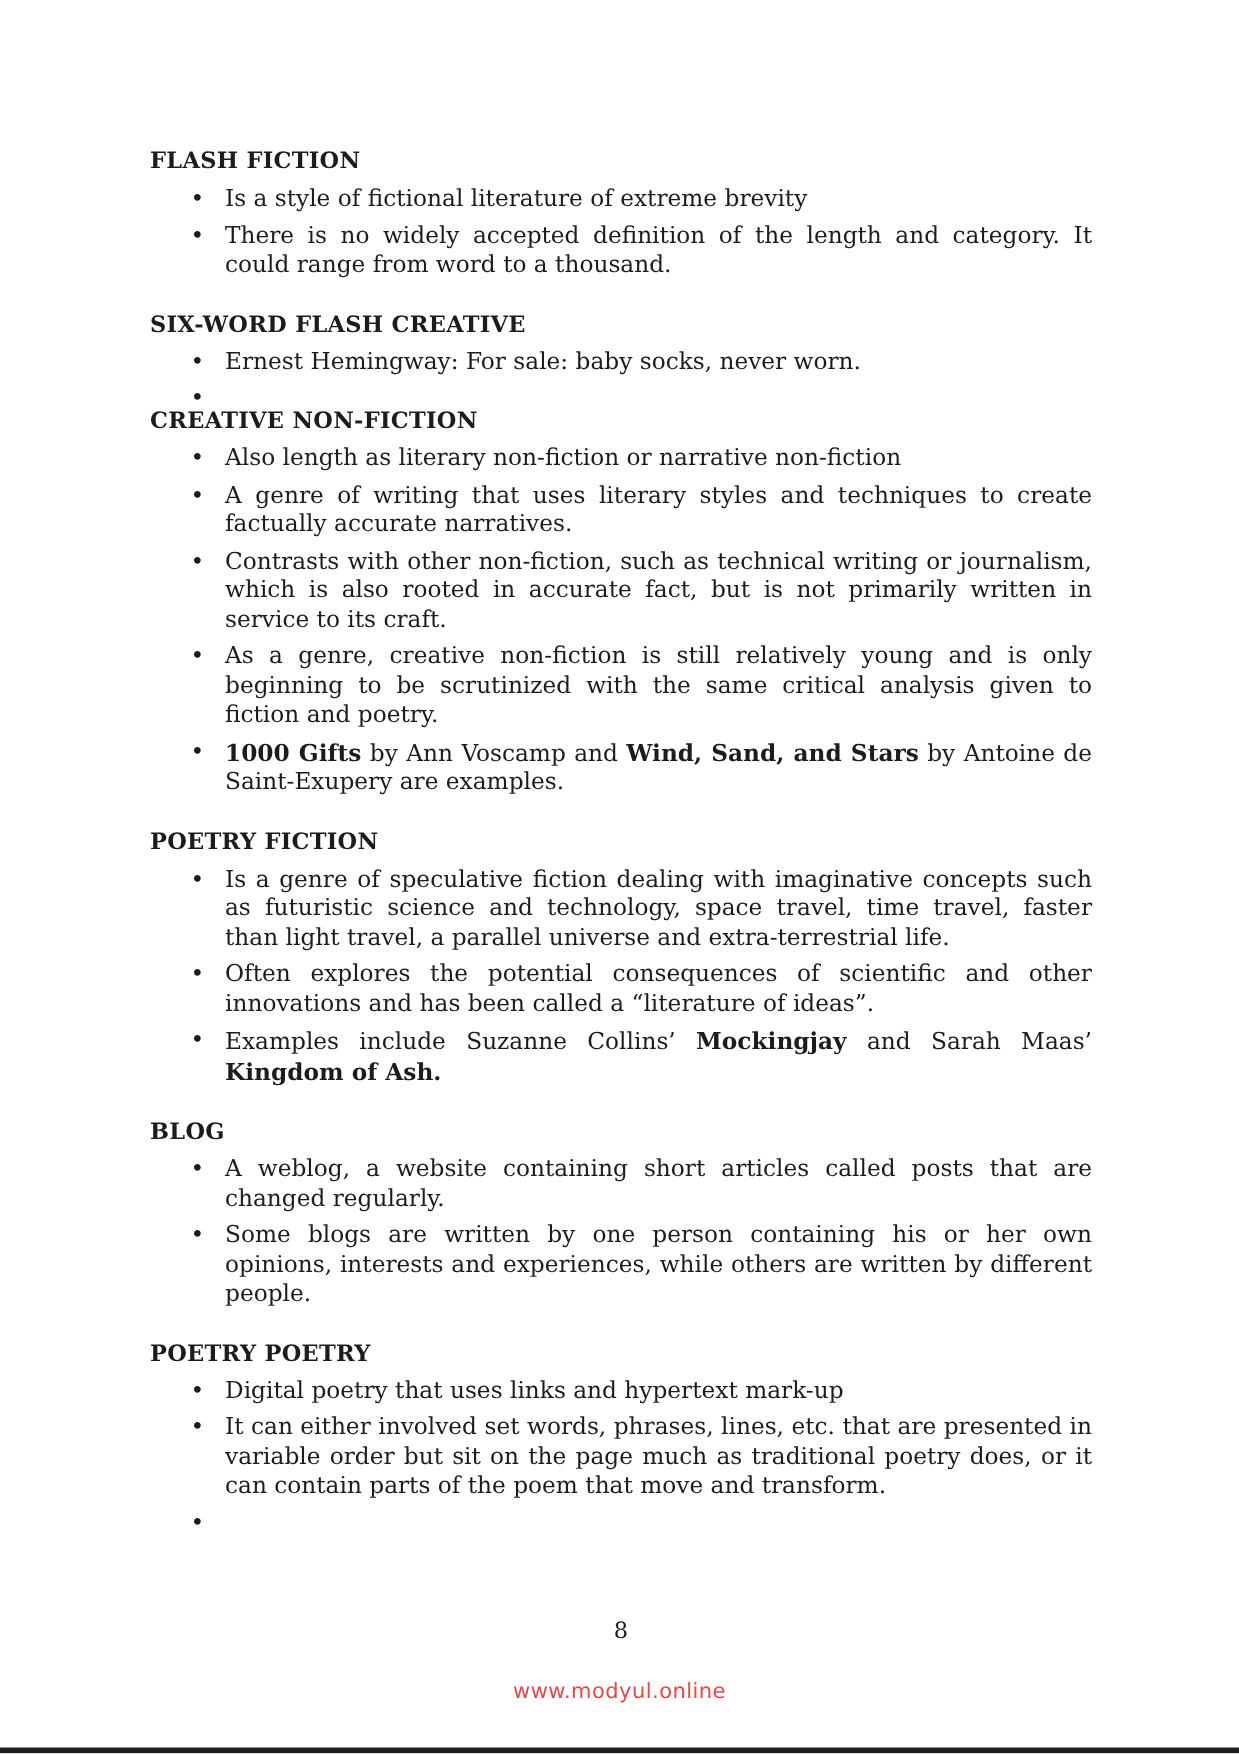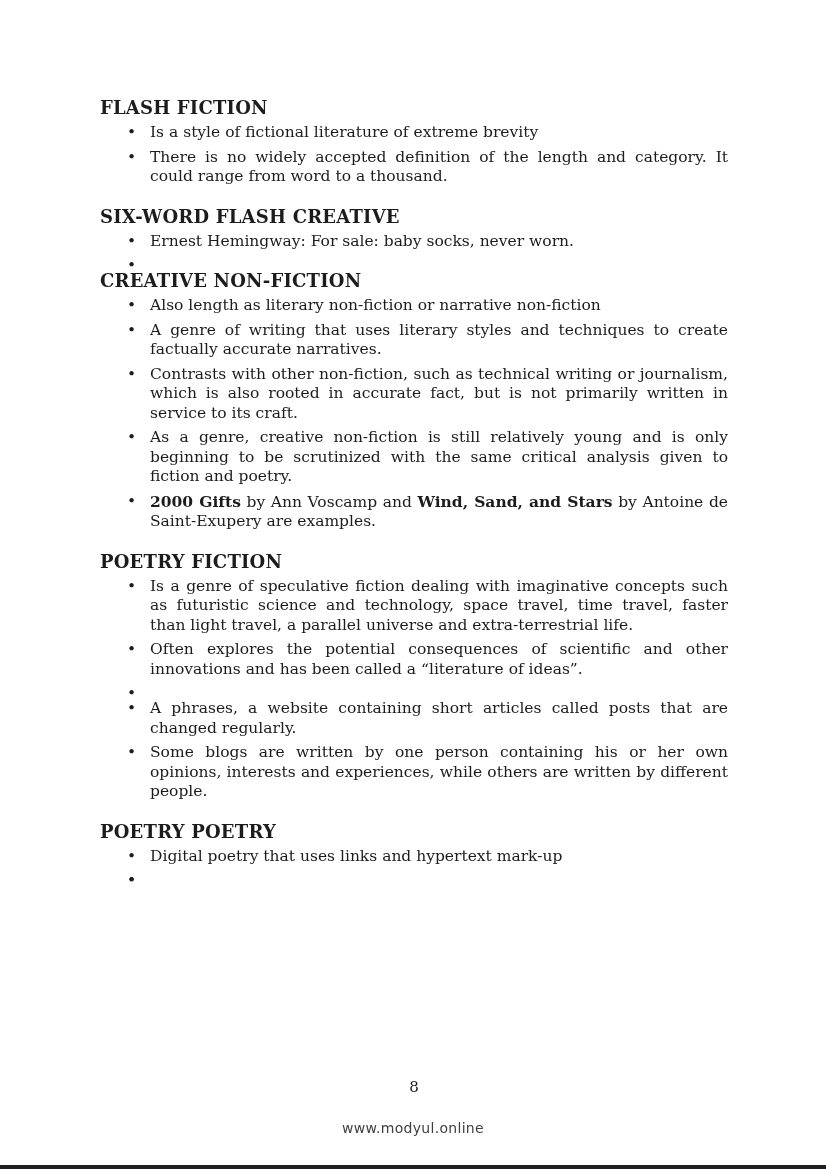--- a/index.html
+++ b/index.html
@@ -18,21 +18,21 @@
     overflow: hidden;
   }
   .content {
     position: absolute;
     top: 98px;
     left: 100px;
     width: 628px;
   }
   .section { margin: 0 0 20px 0; }
   .section-heading {
-    font-size: 18px;
+    font-size: 15px;
     font-weight: bold;
     letter-spacing: 0.2px;
     margin: 0 0 6px 0;
     line-height: 19px;
   }
   ul.bullets {
     margin: 0;
     padding: 0;
     list-style: none;
   }
@@ -59,21 +59,21 @@
     font-size: 15px;
     color: #1c1c1c;
   }
   .watermark {
     position: absolute;
     top: 1120px;
     left: 0;
     width: 826px;
     text-align: center;
     font-size: 14px;
-    color: #404040;
+    color: #ef4444;
     font-family: "DejaVu Sans", sans-serif;
     letter-spacing: 0.3px;
   }
   .bottom-edge {
     position: absolute;
     bottom: 0;
     left: 0;
     width: 826px;
     height: 4px;
     background: #22201d;
@@ -98,42 +98,43 @@
           <li><span class="marker">•</span></li>
         </ul>
       </section>
       <section class="section">
         <h2 class="section-heading">CREATIVE NON-FICTION</h2>
         <ul class="bullets">
           <li><span class="marker">•</span><span><span>Also length as literary non-fiction or narrative non-fiction</span></span></li>
           <li><span class="marker">•</span><span><span>A genre of writing that uses literary styles and techniques to create factually accurate narratives.</span></span></li>
           <li><span class="marker">•</span><span><span>Contrasts with other non-fiction, such as technical writing or journalism, which is also rooted in accurate fact, but is not primarily written in service to its craft.</span></span></li>
           <li><span class="marker">•</span><span><span>As a genre, creative non-fiction is still relatively young and is only beginning to be scrutinized with the same critical analysis given to fiction and poetry.</span></span></li>
-          <li><span class="marker">•</span><span><span class="b">2000 Gifts</span><span> by Ann Voscamp and </span><span class="b">Wind, Sand, and Stars</span><span> by Antoine de Saint-Exupery are examples.</span></span></li>
+          <li><span class="marker">•</span><span><span class="b">1000 Gifts</span><span> by Ann Voscamp and </span><span class="b">Wind, Sand, and Stars</span><span> by Antoine de Saint-Exupery are examples.</span></span></li>
         </ul>
       </section>
       <section class="section">
         <h2 class="section-heading">POETRY FICTION</h2>
         <ul class="bullets">
           <li><span class="marker">•</span><span><span>Is a genre of speculative fiction dealing with imaginative concepts such as futuristic science and technology, space travel, time travel, faster than light travel, a parallel universe and extra-terrestrial life.</span></span></li>
           <li><span class="marker">•</span><span><span>Often explores the potential consequences of scientific and other innovations and has been called a “literature of ideas”.</span></span></li>
-          <li><span class="marker">•</span></li>
+          <li><span class="marker">•</span><span><span>Examples include Suzanne Collins’ </span><span class="b">Mockingjay</span><span> and Sarah Maas’ </span><span class="b">Kingdom of Ash.</span></span></li>
         </ul>
       </section>
       <section class="section">
+        <h2 class="section-heading">BLOG</h2>
         <ul class="bullets">
-          <li><span class="marker">•</span><span><span>A phrases, a website containing short articles called posts that are changed regularly.</span></span></li>
+          <li><span class="marker">•</span><span><span>A weblog, a website containing short articles called posts that are changed regularly.</span></span></li>
           <li><span class="marker">•</span><span><span>Some blogs are written by one person containing his or her own opinions, interests and experiences, while others are written by different people.</span></span></li>
         </ul>
       </section>
       <section class="section">
         <h2 class="section-heading">POETRY POETRY</h2>
         <ul class="bullets">
           <li><span class="marker">•</span><span><span>Digital poetry that uses links and hypertext mark-up</span></span></li>
-          <li><span class="marker">•</span></li>
+          <li><span class="marker">•</span><span><span>It can either involved set words, phrases, lines, etc. that are presented in variable order but sit on the page much as traditional poetry does, or it can contain parts of the poem that move and transform.</span></span></li>
           <li><span class="marker">•</span></li>
         </ul>
       </section>
     </main>
   <div class="page-number">8</div>
   <div class="watermark">www.modyul.online</div>
   <div class="bottom-edge"></div>
 </div>
 
 </body></html>

